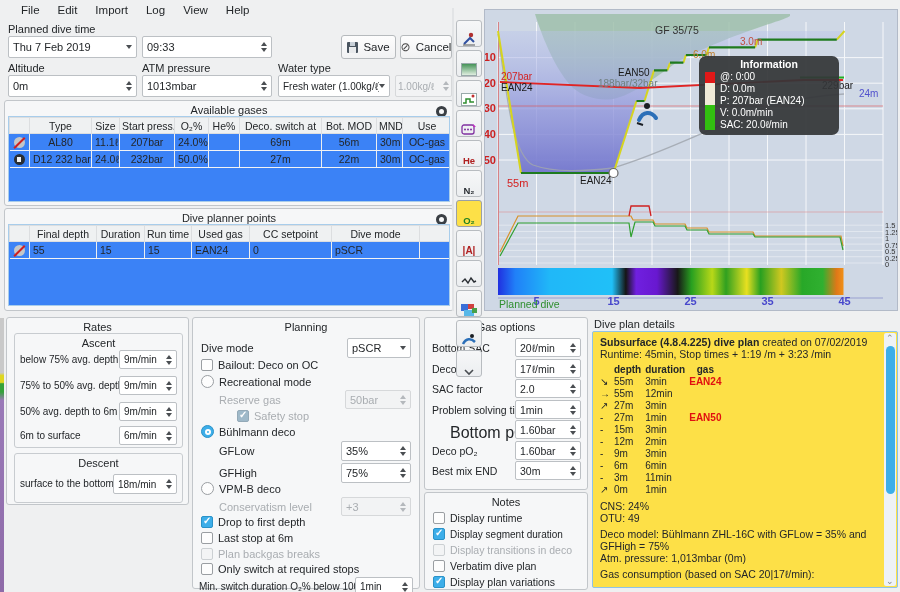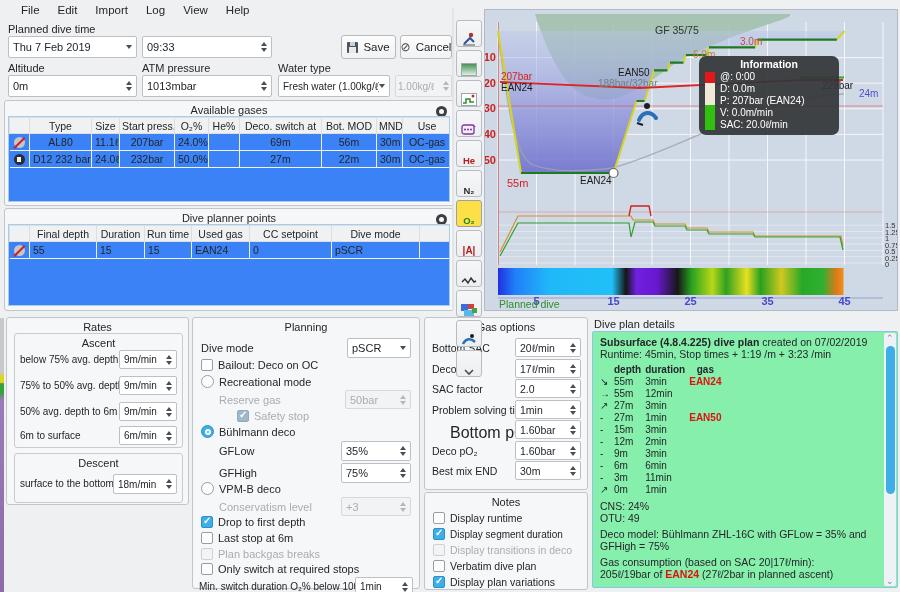--- a/index.html
+++ b/index.html
@@ -56,21 +56,21 @@
   .tbtn { width:26px; height:27px; margin-bottom:3px; background:linear-gradient(#f6f7f8,#eceef0); border:1px solid #b8bcc0; border-radius:3px; display:flex; align-items:flex-end; justify-content:center; font-size:9.5px; font-weight:bold; }
   .tbtn.pressed { background:#fde047; border-color:#9aa0a5; }
   .infobox { position:absolute; left:214px; top:46px; width:140px; background:rgba(52,54,56,0.93); border-radius:7px; color:#fff; padding:2px 6px 4px 6px; font-size:10px; line-height:12px; }
   .info-title { text-align:center; font-weight:bold; font-size:10.5px; margin-bottom:1px; }
   .info-body { display:flex; gap:5px; }
   .swatches { display:flex; flex-direction:column; width:10px; padding-top:1px; }
   .sw-red { height:11px; background:#e01818; }
   .sw-cream { height:22px; background:#efe9d7; }
   .sw-green { height:25px; background:#32c010; }
   
-  .plan-box { position:absolute; left:592px; top:331px; width:306px; height:257px; background:#86efac; border:1px solid #8ec3e8; border-radius:2px; overflow:hidden; }
+  .plan-box { position:absolute; left:592px; top:331px; width:306px; height:257px; background:#fde047; border:1px solid #8ec3e8; border-radius:2px; overflow:hidden; }
   .plan-text { position:absolute; left:7px; top:4px; right:16px; font-size:10.5px; line-height:12px; }
   .plan-text .gap { height:4px; }
   .ptable { width:auto; table-layout:auto; font-size:10px; }
   .ptable td, .ptable th { border:none; height:11.5px; padding:0 4px 0 0; background:none; }
   .gas-red { color:#e01010; font-weight:bold; }
   .sbar { position:absolute; right:1px; top:1px; bottom:1px; width:12px; background:#eef2f6; border-radius:2px; }
   .sthumb { position:absolute; left:1.5px; top:13px; width:9px; height:148px; background:#3daee9; border-radius:4.5px; }
   .schev { position:absolute; left:2px; font-size:9px; color:#888; }
   .leftstrip { position:absolute; left:0; top:318px; width:4px; height:274px; background:linear-gradient(#c9c9c9 0%, #c9c9c9 20%, #ded622 21%, #ded622 23.5%, #35a23a 24%, #35a23a 27%, #9a7ab8 30%, #8e6aa8 100%); }
   .divider { position:absolute; left:452px; top:8px; width:2px; height:303px; background:#e2e4e6; }
@@ -544,23 +544,23 @@
             <td>1min</td>
             <td></td>
           </tr>
     </tbody>
       </table>
     <div class="gap"></div>
     <div>CNS: 24%</div>
     <div>OTU: 49</div>
     <div class="gap"></div>
     <div>Deco model: Bühlmann ZHL-16C with GFLow = 35% and GFHigh = 75%</div>
+    <div>Atm. pressure: 1,013mbar (0m)</div>
     <div class="gap"></div>
     <div>Gas consumption (based on SAC 20|17ℓ/min):</div>
-    <div><span>205ℓ/19bar of </span><span class="gas-red">EAN24</span><span> (27ℓ/2bar in planned ascent)</span></div>
   </div>
   <div class="sbar">
     <span class="schev" style="top:0;">⌃</span>
     <div class="sthumb"></div>
     <span class="schev" style="bottom:0;">⌄</span>
   </div>
 </div>
 
 <div class="leftstrip"></div>
 <div class="divider"></div>

